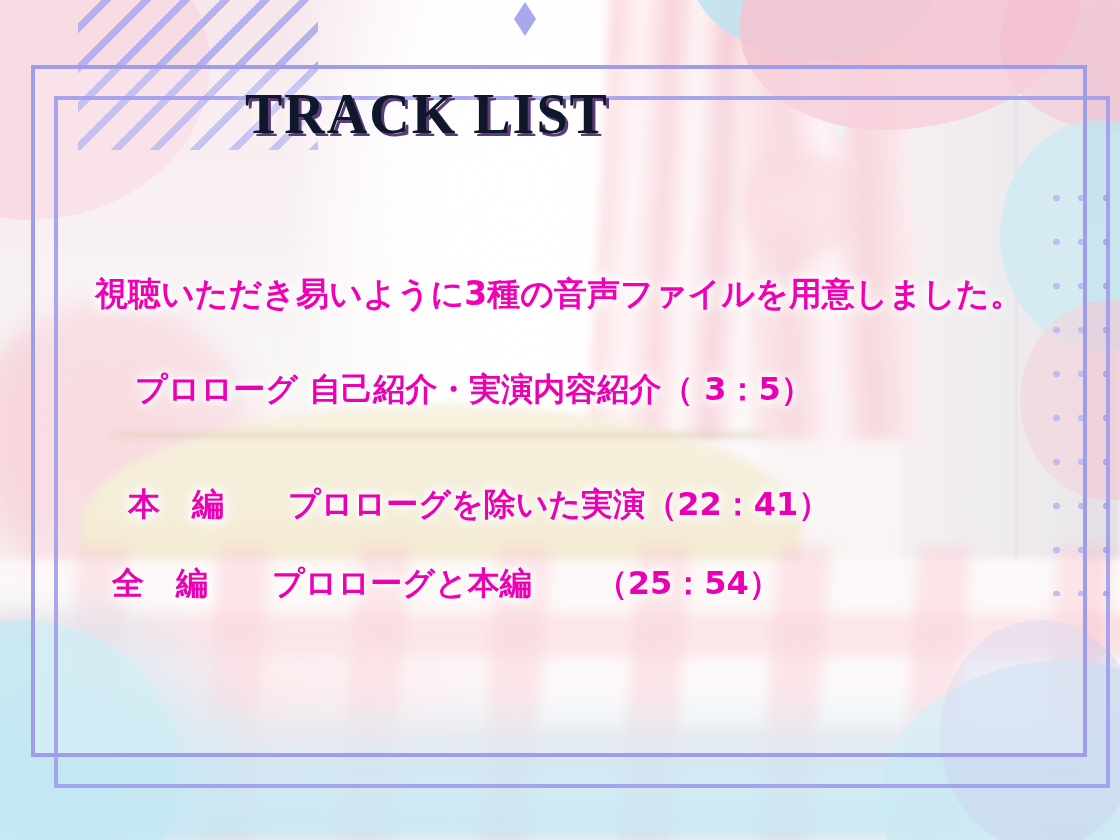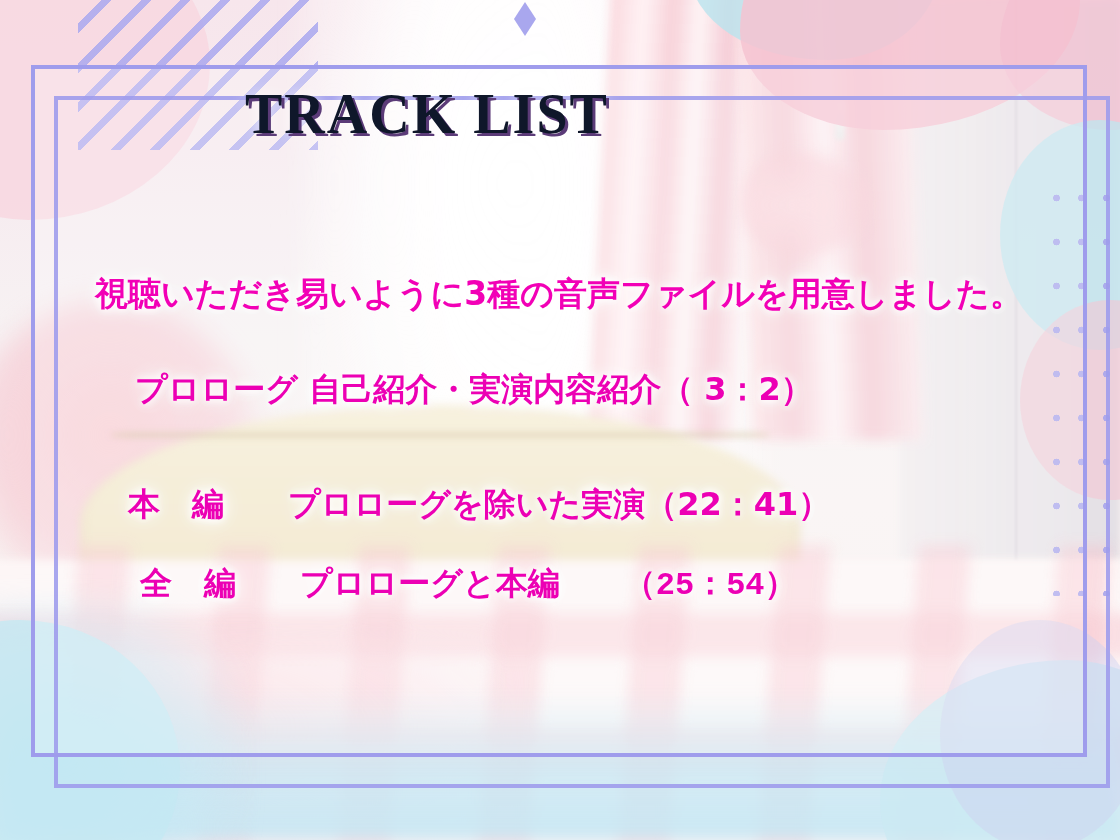--- a/index.html
+++ b/index.html
@@ -240,21 +240,21 @@
     font-family:"DejaVu Sans","Liberation Sans",sans-serif;
     font-weight:bold;font-size:32px;
     color:#ec00b4;
     text-shadow:
       0 0 9px #ffffff, 0 0 9px #ffffff, 0 0 17px #ffffff,
       0 0 26px rgba(255,255,255,.85);
     white-space:pre;
   }
   .track-1{left:135px;top:368px;}
   .track-2{left:128px;top:483px;}
-  .track-3{left:140px;top:562px;font-family:Liberation Mono, monospace;}
+  .track-3{left:112px;top:562px;}
 </style>
 </head>
 <body>
 
 <div id="stage">
 
   <div class="bg-layer bg-wall"></div>
   <div class="bg-window"></div>
   <div class="wall-r"></div>
   <div class="wall-r-line" style="left:1015px"></div>
@@ -285,17 +285,17 @@
   <div class="dots"></div>
   <div class="diamond"></div>
 
   <div class="card"></div>
   <div class="frame-offset"></div>
   <div class="frame-main"></div>
 
   <div class="title">TRACK LIST</div>
   <div class="subtitle">視聴いただき易いように3種の音声ファイルを用意しました。</div>
 
-  <div class="track track-1">プロローグ 自己紹介・実演内容紹介（ 3：2）</div>
+  <div class="track track-1">プロローグ 自己紹介・実演内容紹介（ 3：5）</div>
   <div class="track track-2">本　編　　プロローグを除いた実演（22：41）</div>
   <div class="track track-3">全　編　　プロローグと本編　　（25：54）</div>
 
 </div>
 
 </body></html>

